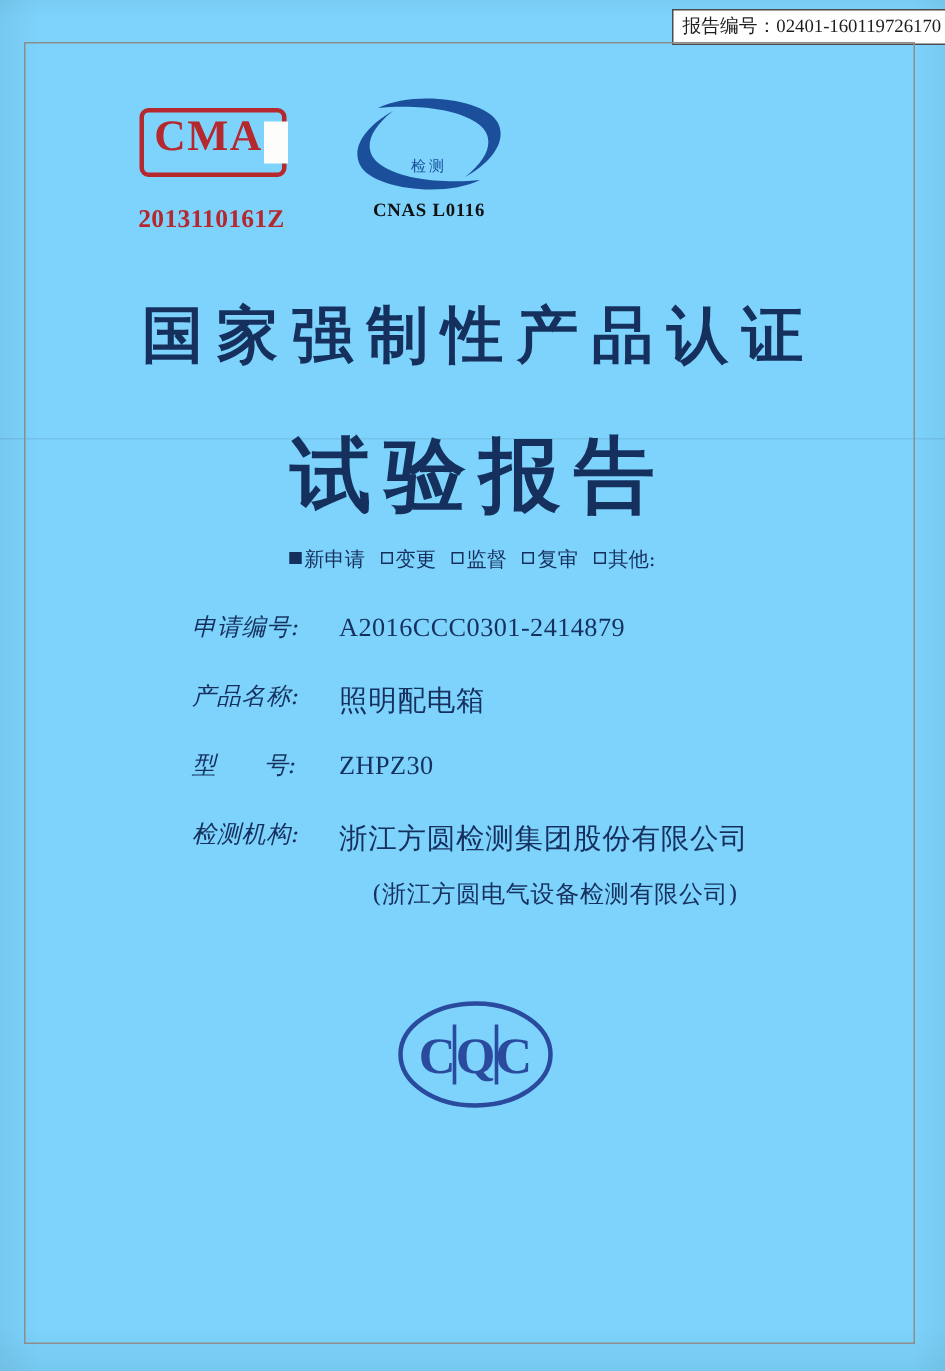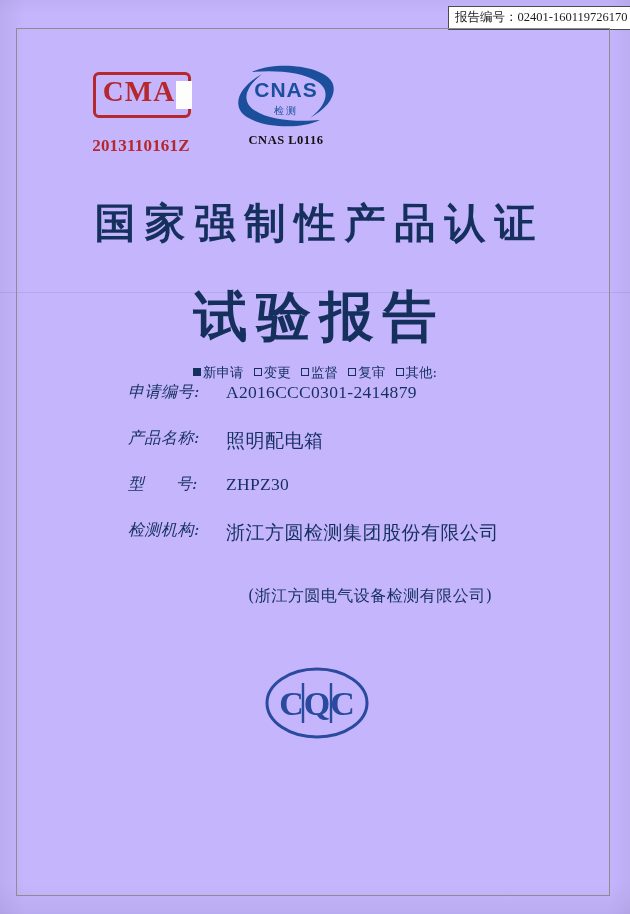--- a/index.html
+++ b/index.html
@@ -13,21 +13,21 @@
     font-family: "Liberation Serif", serif;
     position: relative;
     overflow: hidden;
   }
 
   .page {
     position: absolute;
     left: 0; top: 0;
     width: 630px;
     height: 914px;
-    background: #c4b5fd;
+    background: #7dd3fc;
   }
 
   
   .scan-shade {
     position: absolute;
     left: 0; top: 0; right: 0; bottom: 0;
     pointer-events: none;
     background:
       linear-gradient(to right, rgba(0,0,0,0.05) 0px, rgba(0,0,0,0.0) 26px),
       linear-gradient(to left, rgba(0,0,0,0.045) 0px, rgba(0,0,0,0.0) 22px),
@@ -224,21 +224,21 @@
     vertical-align: 1px;
     box-sizing: border-box;
   }
   .box-filled { background: #16305e; }
   .box-empty { background: transparent; }
 
   
   .fields {
     position: absolute;
     left: 0;
-    top: 382px;
+    top: 408px;
     width: 540px;
   }
   .field {
     position: relative;
     height: 46px;
     padding-left: 128px;
     color: #16305e;
     white-space: nowrap;
   }
   .field .flabel {
@@ -312,21 +312,20 @@
       </div>
       <div class="cma-code">2013110161Z</div>
     </div>
 
     <div class="cnas">
       <div class="cnas-mark">
         <svg class="cnas-swoosh" viewBox="0 0 108 64">
           <path d="M20 8 C 44 -4, 92 2, 100 18 C 106 30, 96 44, 78 54 C 96 40, 98 26, 86 18 C 70 7, 40 6, 20 8 Z" fill="#1b4f9c"></path>
           <path d="M88 56 C 64 68, 16 62, 8 46 C 2 34, 12 20, 30 10 C 12 24, 10 38, 22 46 C 38 57, 68 58, 88 56 Z" fill="#1b4f9c"></path>
         </svg>
-        <div class="cnas-text">CNAS</div>
         <div class="cnas-cn">检测</div>
       </div>
       <div class="cnas-code">CNAS L0116</div>
     </div>
 
   </div>
 
   <div class="title-main">国家强制性产品认证</div>
   <div class="title-sub">试验报告</div>
 

